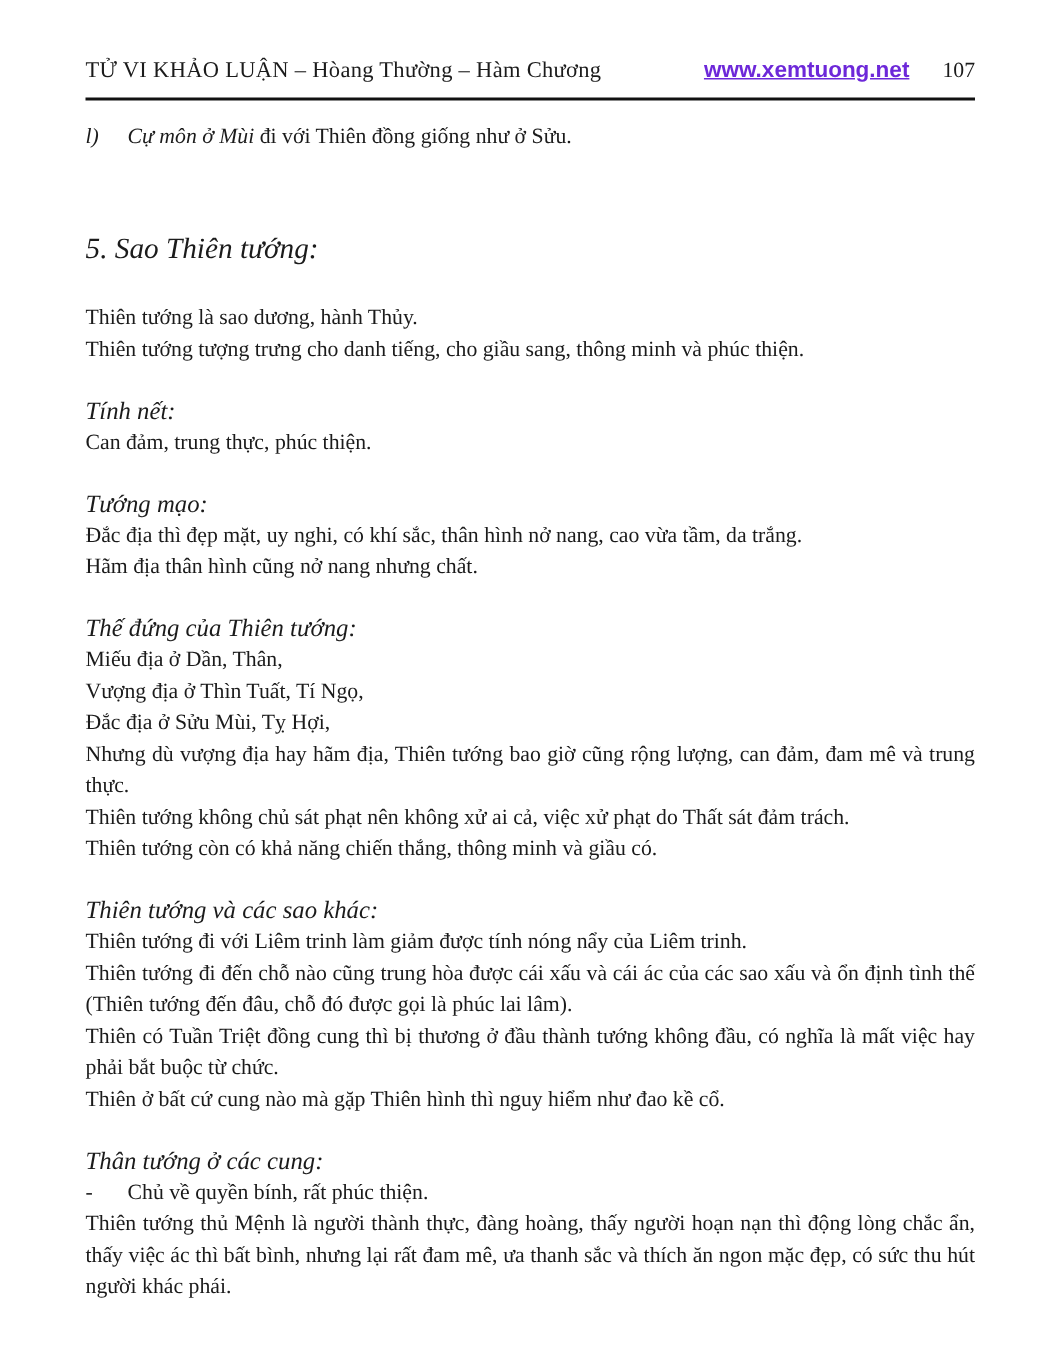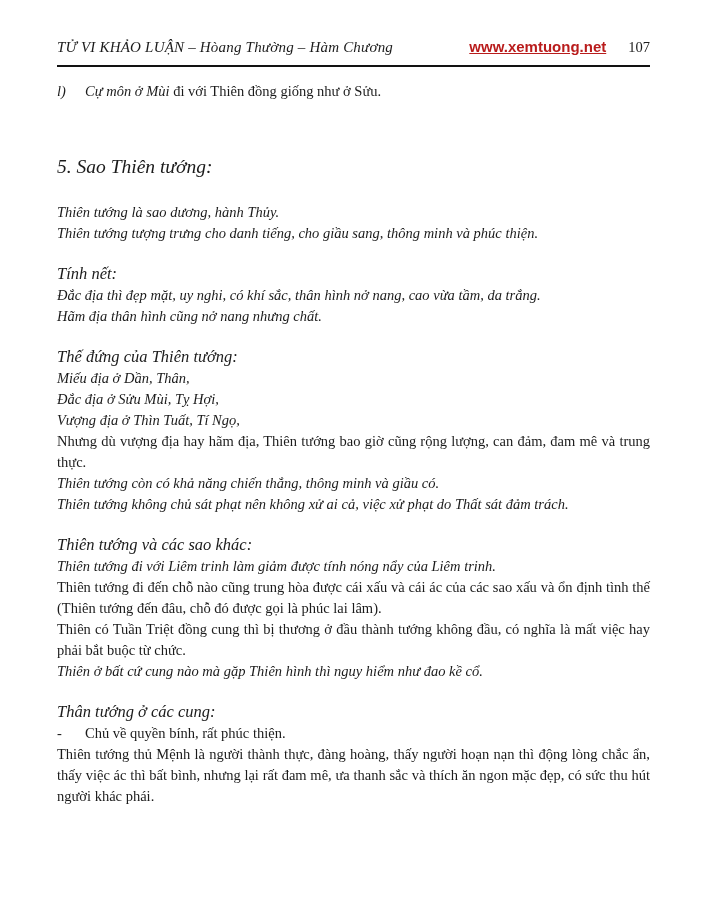--- a/index.html
+++ b/index.html
@@ -21,21 +21,20 @@
   
   .header {
     display: flex;
     align-items: baseline;
     font-size: 15px;
     white-space: nowrap;
   }
   .header .title {
     flex: 1 1 auto;
     letter-spacing: 0.2px;
-    font-style: italic;
   }
   .header .site-link {
     font-family: "Liberation Sans", "DejaVu Sans", sans-serif;
     font-weight: bold;
     text-decoration: underline;
     margin-right: 22px;
     font-size: 15px;
     cursor: pointer;
   }
   .header .page-num { font-size: 14.5px; }
@@ -56,65 +55,69 @@
     line-height: 24px;
     margin: 53px 0 23px 0;
   }
   .h3 {
     font-style: italic;
     font-size: 16.5px;
     line-height: 22px;
     margin: 19px 0 0 0;
   }
   .para { text-align: justify; }
-  .line { text-align: left; font-style: italic; }
+  .line { text-align: left; }
   .item-row { display: flex; }
   .item-row .marker {
     flex: 0 0 28px;
     font-style: italic;
   }
   .item-row .marker.plain { font-style: normal; }
   .item-row .lead-italic { font-style: italic; }
   .bold-label { font-weight: bold; }
 </style>
 </head>
 <body>
 
 <div class="page">
   <div class="header">
     <span class="title">TỬ VI KHẢO LUẬN – Hòang Thường – Hàm Chương</span>
-    <span class="site-link" style="color: #b91c1c;">www.xemtuong.net</span>
+    <span class="site-link" style="color: #6d28d9;">www.xemtuong.net</span>
     <span class="page-num">107</span>
   </div>
   <hr class="rule">
   <div class="content">
       <div class="item-row">
         <span class="marker">l)</span>
         <span><span class="lead-italic">Cự môn ở Mùi</span> đi với Thiên đồng giống như ở Sửu.</span>
       </div>
       <div class="h2">5. Sao Thiên tướng:</div>
       <div>
         <div class="line">Thiên tướng là sao dương, hành Thủy.</div>
         <div class="line">Thiên tướng tượng trưng cho danh tiếng, cho giầu sang, thông minh và phúc thiện.</div>
       </div>
       <div class="h3">Tính nết:</div>
       <div>
+        <div class="line">Can đảm, trung thực, phúc thiện.</div>
+      </div>
+      <div class="h3">Tướng mạo:</div>
+      <div>
         <div class="line">Đắc địa thì đẹp mặt, uy nghi, có khí sắc, thân hình nở nang, cao vừa tầm, da trắng.</div>
         <div class="line">Hãm địa thân hình cũng nở nang nhưng chất.</div>
       </div>
       <div class="h3">Thế đứng của Thiên tướng:</div>
       <div>
         <div class="line">Miếu địa ở Dần, Thân,</div>
+        <div class="line">Vượng địa ở Thìn Tuất, Tí Ngọ,</div>
         <div class="line">Đắc địa ở Sửu Mùi, Tỵ Hợi,</div>
-        <div class="line">Vượng địa ở Thìn Tuất, Tí Ngọ,</div>
       </div>
       <div class="para">Nhưng dù vượng địa hay hãm địa, Thiên tướng bao giờ cũng rộng lượng, can đảm, đam mê và trung thực.</div>
       <div>
+        <div class="line">Thiên tướng không chủ sát phạt nên không xử ai cả, việc xử phạt do Thất sát đảm trách.</div>
         <div class="line">Thiên tướng còn có khả năng chiến thắng, thông minh và giầu có.</div>
-        <div class="line">Thiên tướng không chủ sát phạt nên không xử ai cả, việc xử phạt do Thất sát đảm trách.</div>
       </div>
       <div class="h3">Thiên tướng và các sao khác:</div>
       <div>
         <div class="line">Thiên tướng đi với Liêm trinh làm giảm được tính nóng nẩy của Liêm trinh.</div>
       </div>
       <div class="para">Thiên tướng đi đến chỗ nào cũng trung hòa được cái xấu và cái ác của các sao xấu và ổn định tình thế (Thiên tướng đến đâu, chỗ đó được gọi là phúc lai lâm).</div>
       <div class="para">Thiên có Tuần Triệt đồng cung thì bị thương ở đầu thành tướng không đầu, có nghĩa là mất việc hay phải bắt buộc từ chức.</div>
       <div>
         <div class="line">Thiên ở bất cứ cung nào mà gặp Thiên hình thì nguy hiểm như đao kề cổ.</div>
       </div>

